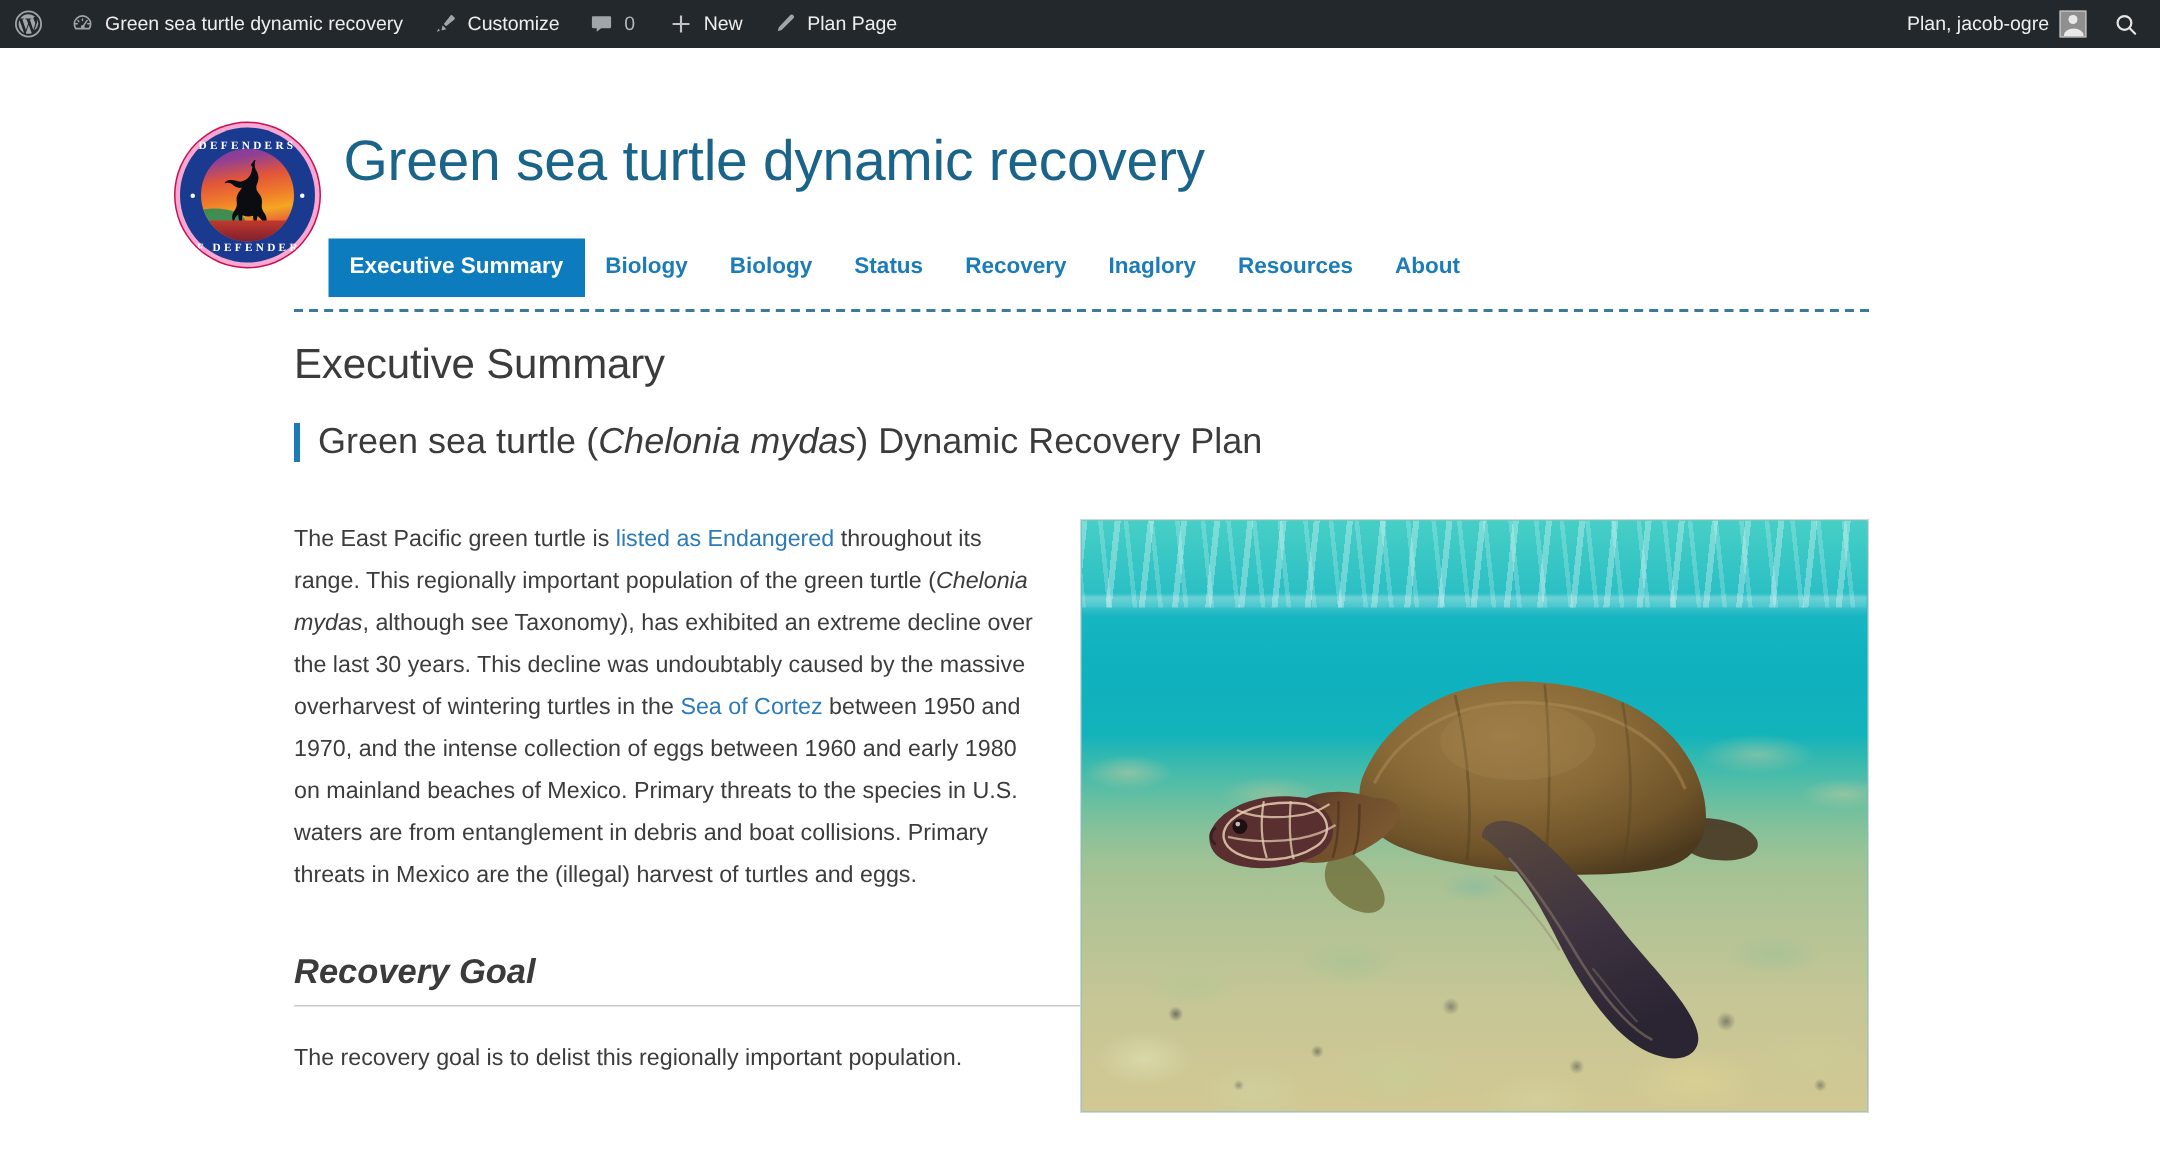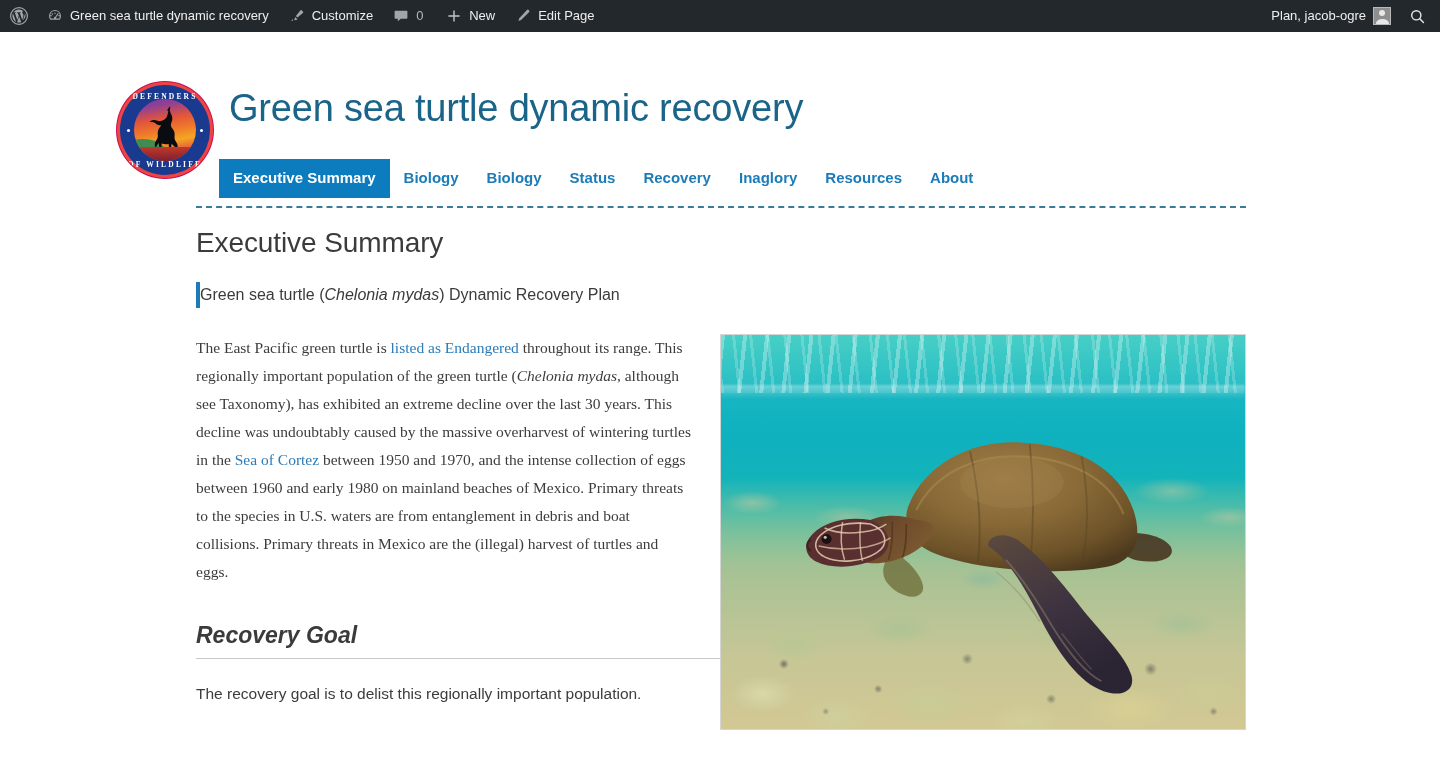--- a/index.html
+++ b/index.html
@@ -82,21 +82,21 @@
     position: relative;
     height: 137px;
   }
   .logo {
     position: absolute;
     left: 117px;
     top: 50px;
     width: 96px;
     height: 96px;
     border-radius: 50%;
-    background: #ef4444;
+    background: #f9a8d4;
     box-shadow: 0 0 0 1px #c7104f;
     overflow: hidden;
   }
   .logo-ring {
     position: absolute;
     inset: 3px;
     border-radius: 50%;
     background: #1a3a8f;
   }
   .logo-scene {
@@ -217,32 +217,32 @@
   h1.page-title {
     margin: 0;
     padding-top: 58px;
     font-size: 28px;
     font-weight: 400;
     color: #3b3b3b;
     letter-spacing: -0.1px;
   }
   h2.subtitle {
     margin: 23px 0 0 0;
+    padding-left: 12px;
     border-left: 4px solid #1c7cb8;
-    font-size: 16px;
+    font-size: 24px;
     font-weight: 400;
     color: #3b3b3b;
     line-height: 26px;
   }
   h2.subtitle i { font-style: italic; }
 
   .cols {
     position: relative;
-    margin-top: 26px;
-    font-family: Liberation Serif, serif;
+    margin-top: 38px;
   }
   .col-text {
     width: 496px;
     font-size: 15.5px;
     line-height: 28px;
     color: #3c3c3c;
   }
   .col-text p { margin: 0; }
   .col-text p.credit { margin-top: 28px; }
   .col-text a, a.inline-link {
@@ -412,21 +412,21 @@
     </span>
     <span>New</span>
   </div>
 
   <div class="ab-item">
     <span class="ab-icon">
       <svg width="16" height="16" viewBox="0 0 20 20" fill="#a0a5aa">
         <path d="M14.9 2.6a1.6 1.6 0 0 1 2.3 0l.3.3a1.6 1.6 0 0 1 0 2.3L7.6 15.1l-3.3 1 1-3.3L14.9 2.6z"></path>
       </svg>
     </span>
-    <span>Edit Page</span>
+    <span>Plan Page</span>
   </div>
 
   <div class="ab-spacer"></div>
 
   <div class="ab-item">
     <span>Plan, jacob-ogre</span>
     <span class="ab-avatar"></span>
   </div>
 
   <div class="ab-item ab-search">
@@ -446,21 +446,21 @@
     <div class="logo">
       <div class="logo-ring">
         <div class="logo-scene">
           <div class="logo-wolf">
             <svg viewBox="0 0 42 46" fill="currentColor">
               <path d="M21.5 4.2c.9-1.6 2-2.9 2.6-3.5.2-.2.6 0 .5.3-.3 1.1-.5 2.4-.4 3.6.1 1.3.6 2.3 1.2 3.4.7 1.3 1.1 2.4 1.2 3.9.1 1.7-.3 3.2-.9 4.6-.4 1-.6 1.8-.5 2.8.1 1.3.7 2.3 1.5 3.3.9 1.2 1.6 2.2 2 3.6.3 1.2.3 2.3.2 3.5-.1 1.3-.2 2.4.2 3.6.3 1.1.9 2 1.5 2.9.8 1.2 1.3 2.3 1.4 3.7.1 1.3-.2 2.4-.6 3.6-.1.4-.3.8-.4 1.2-.1.4-.7.3-.7-.1 0-1-.2-1.9-.6-2.7-.5-1-1.2-1.7-2-2.4-.6-.5-1.1-1-1.5-1.7-.4.9-.6 1.8-.7 2.8-.1 1.3 0 2.4.3 3.6.1.4-.4.6-.6.3-.7-1-1.3-2-1.7-3.2-.4-1.1-.5-2.2-.5-3.4-1 .3-2 .4-3 .4-1.4 0-2.6-.3-3.9-.8-.3.9-.4 1.8-.4 2.8 0 1.1.2 2 .5 3 .1.4-.4.7-.7.4-.9-1-1.5-2-1.9-3.2-.4-1.2-.5-2.3-.4-3.6-.7.6-1.3 1.2-1.8 2-.6.9-.9 1.8-1 2.9 0 .4-.6.5-.7.1-.4-1.2-.7-2.3-.6-3.6.1-1.4.6-2.5 1.4-3.7.7-1 1.2-1.9 1.5-3 .3-1.1.2-2.2.1-3.4-.1-1.2-.1-2.3.2-3.5.4-1.4 1.1-2.4 2-3.6.5-.6.9-1.2 1.2-1.9-1 .2-2 .1-3-.2-1.1-.4-1.9-1-2.8-1.7-.8-.6-1.5-1.1-2.5-1.3-.9-.2-1.7-.1-2.6.1-.4.1-.6-.4-.3-.6 1-.8 2-1.3 3.3-1.5 1.3-.2 2.4 0 3.6.4 1.1.4 2 .6 3.2.6 1.3 0 2.3-.4 3.4-1 1.4-.8 2.4-1.7 3.2-3.1.7-1.2 1-2.3 1.2-3.6.1-.7.2-1.4.5-2.1z"></path>
             </svg>
           </div>
         </div>
         <div class="logo-text-top">DEFENDERS</div>
-        <div class="logo-text-bot">OF WILDLIFE</div>
+        <div class="logo-text-bot">OF DEFENDERS</div>
         <div class="logo-dot l"></div>
         <div class="logo-dot r"></div>
       </div>
     </div>
 
     <div class="site-title">Green sea turtle dynamic recovery</div>
 
     <div class="nav">
       <div class="nav-item active">Executive Summary</div>
       <div class="nav-item">Biology</div>

